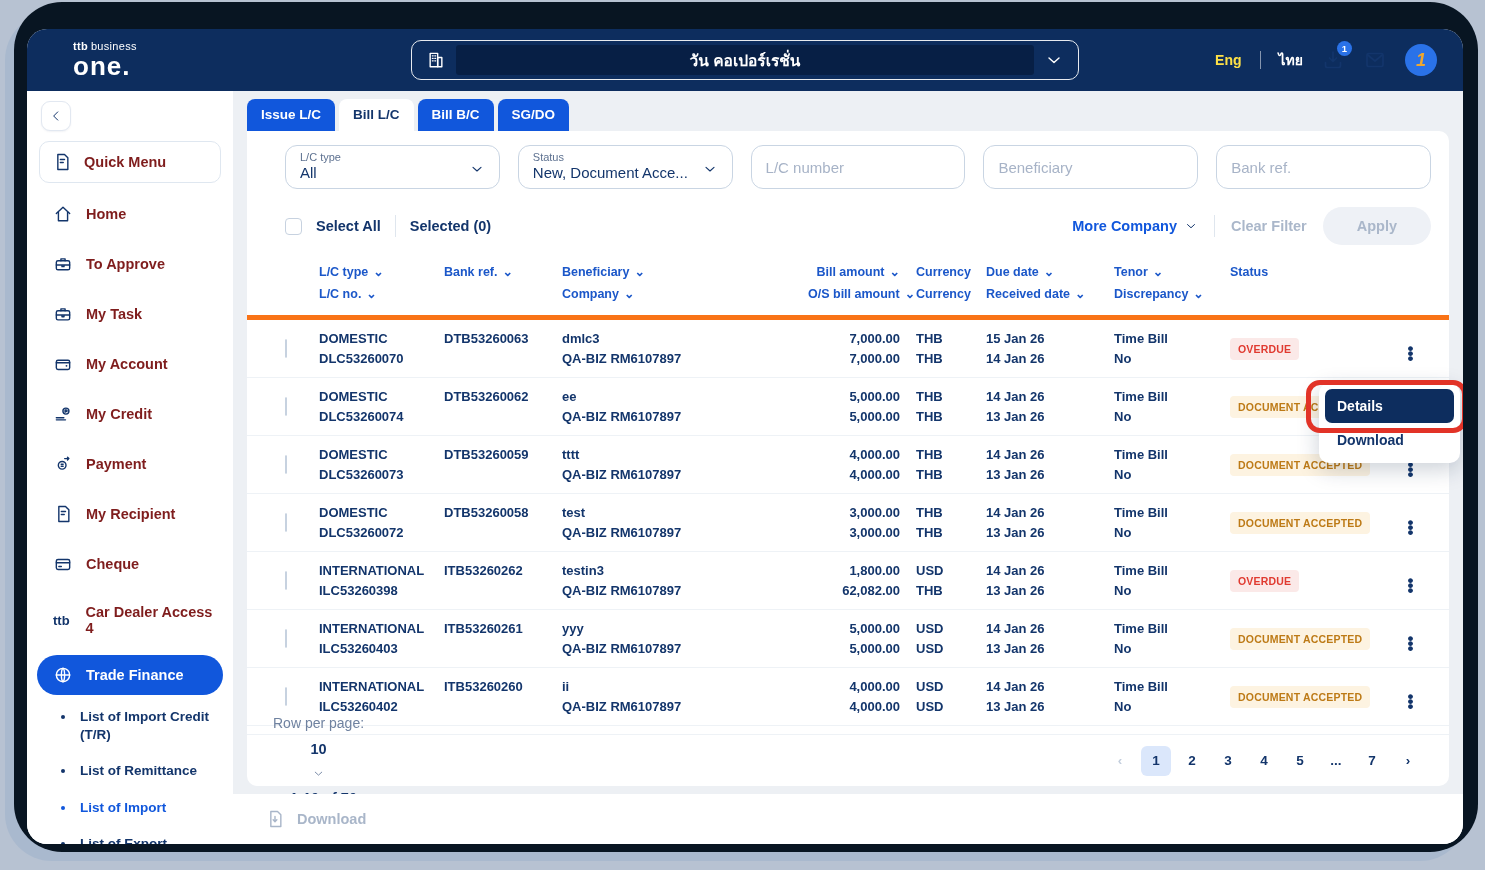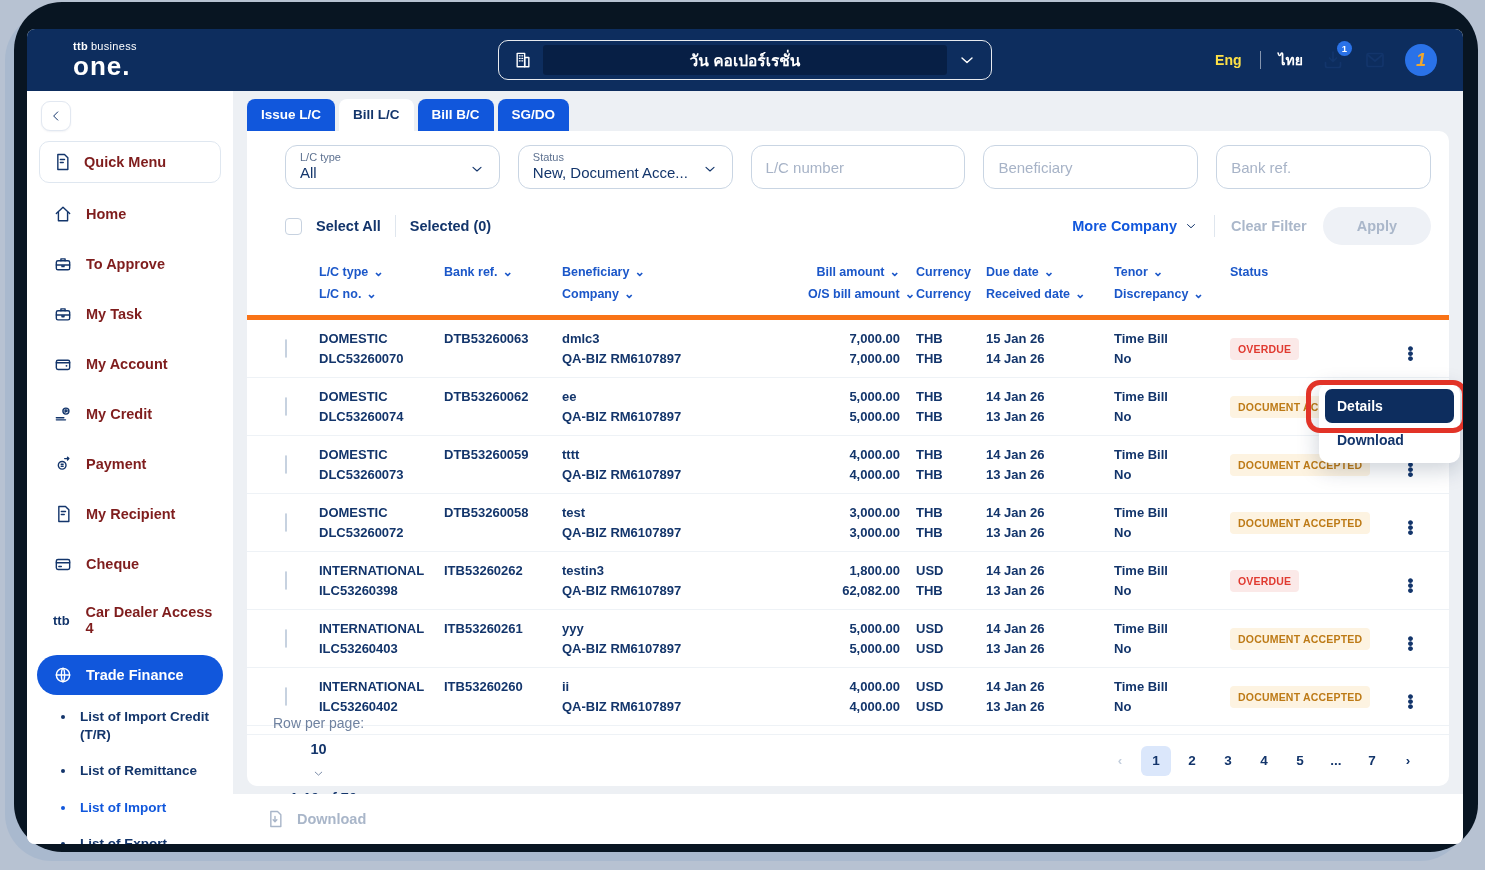--- a/index.html
+++ b/index.html
@@ -2,29 +2,29 @@
 <html><head>
 <meta charset="utf-8">
 <style>
   * { margin:0; padding:0; box-sizing:border-box; }
   html,body { width:1485px; height:870px; font-family:"Liberation Sans", sans-serif; }
   body { background:#b7c2d2; position:relative; overflow:hidden; }
 
   .frame { position:absolute; left:14px; top:2px; right:7px; bottom:18px;
            background:#081522; border-radius:48px; box-shadow:-10px 10px 0 -1px #a9b9ce; }
   .app { position:absolute; left:13px; top:27px; right:15px; bottom:8px;
-         border-radius:8px; overflow:hidden; background:#edf0f4; display:flex; flex-direction:column; }
+         border-radius:20px; overflow:hidden; background:#edf0f4; display:flex; flex-direction:column; }
 
   
   .navbar { height:62px; background:#0d2d5e; display:flex; align-items:center; padding:0 26px 0 46px; flex:none; position:relative; }
   .logo { color:#fff; line-height:1; }
   .logo .l1 { font-size:11px; letter-spacing:.3px; }
   .logo .l1 b { font-weight:800; margin-right:3px; }
   .logo .l2 { font-size:26px; font-weight:800; letter-spacing:1px; margin-top:1px; }
-  .company { position:absolute; left:50%; transform:translateX(-50%); width:494px; height:40px;
+  .company { position:absolute; left:50%; transform:translateX(-50%); width:668px; height:40px;
              border:1.6px solid rgba(255,255,255,.9); border-radius:10px; display:flex; align-items:center;
              padding:0 14px; color:#fff; gap:10px; cursor:pointer; }
   .company .mid { flex:1; height:30px; background:rgba(3,20,49,.55); border-radius:3px;
                   display:flex; align-items:center; justify-content:center; font-size:15.5px; font-weight:700; }
   .nav-right { margin-left:auto; display:flex; align-items:center; gap:18px; color:#fff; }
   .lang { font-size:14px; font-weight:700; cursor:pointer; }
   .lang.en { color:#fde047; }
   .vdiv { width:1px; height:18px; background:rgba(255,255,255,.5); }
   .nav-ic { position:relative; width:24px; height:24px; color:#fff; cursor:pointer; }
   .badge { position:absolute; top:-7px; right:-7px; min-width:15px; height:15px; border-radius:8px;

